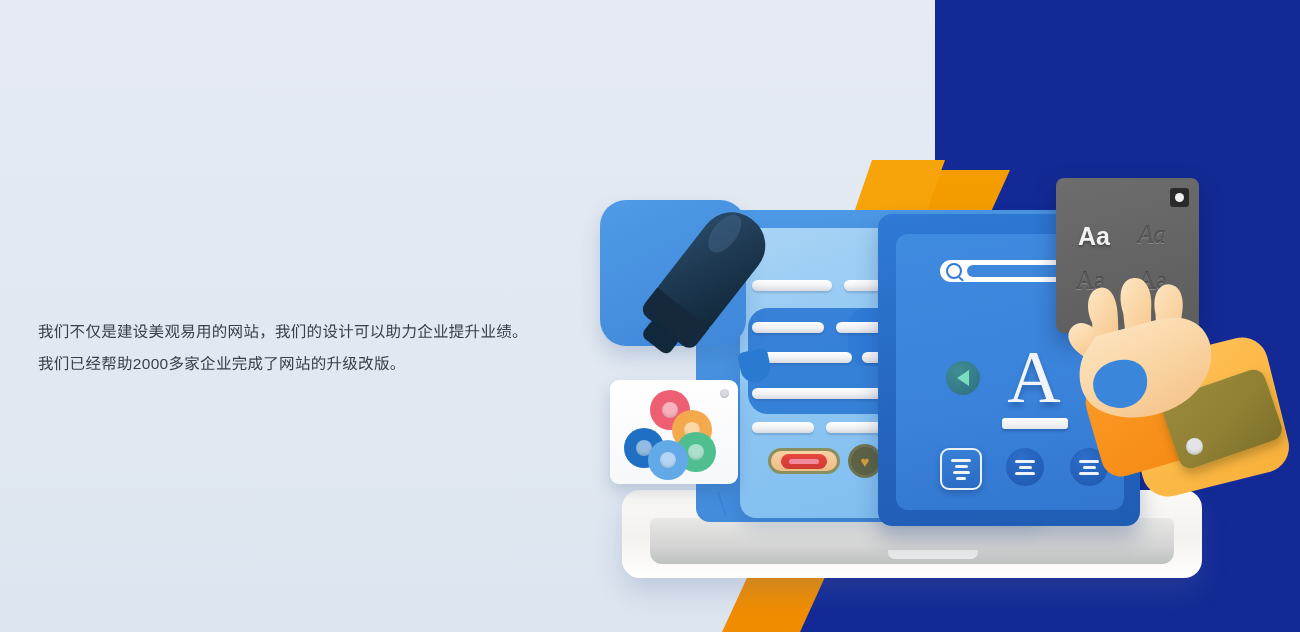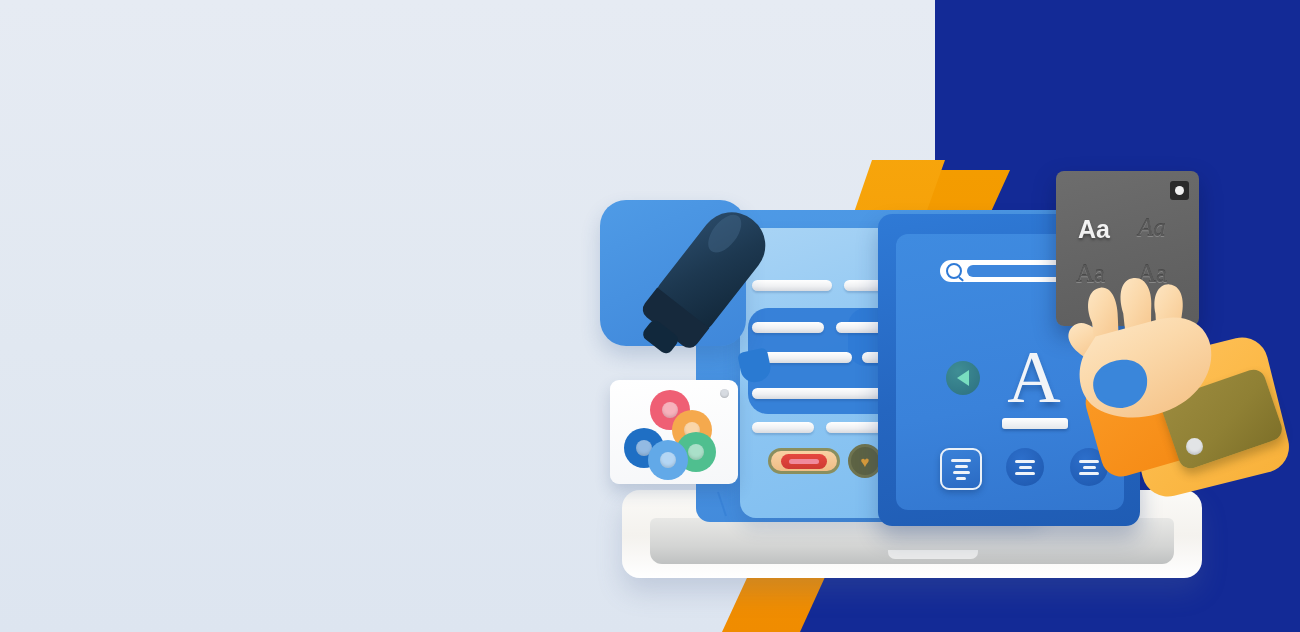--- a/index.html
+++ b/index.html
@@ -192,21 +192,21 @@
     background:rgba(255,255,255,.52);
     box-shadow:inset 0 -2px 3px rgba(0,0,0,.12);
   }
   .pscrew{
     position:absolute;right:9px;top:9px;width:9px;height:9px;border-radius:50%;
     background:#d7dbe1;box-shadow:inset 0 -1px 2px rgba(0,0,0,.18);
   }
 
   
   .font-panel{
-    position:absolute;left:456px;top:21px;width:143px;height:155px;border-radius:8px;
+    position:absolute;left:456px;top:28px;width:143px;height:155px;border-radius:8px;
     background:linear-gradient(165deg,#6d6d6d 0%,#636363 60%,#5d5d5d 100%);
     box-shadow:0 10px 22px rgba(10,20,60,.35);
   }
   .fp-btn{
     position:absolute;right:10px;top:10px;width:19px;height:19px;border-radius:3px;
     background:#2a2a2a;display:flex;align-items:center;justify-content:center;
   }
   .fp-btn span{width:9px;height:9px;border-radius:50%;background:#f0f0f0;}
   .aa{
     position:absolute;font-size:25px;line-height:25px;color:#585858;
@@ -251,20 +251,22 @@
 
 <div class="stage">
 
   <div class="bg-base"></div>
   <div class="bg-navy-diag"></div>
   <div class="bg-orange-diag"></div>
   <div class="bg-white-band"></div>
 
   <div class="copy">
     <div class="subcopy">
+      <div>我们不仅是建设美观易用的网站，我们的设计可以助力企业提升业绩。</div>
+      <div>我们已经帮助2000多家企业完成了网站的升级改版。</div>
     </div>
   </div>
 
   <div class="art">
 
     <div class="orange-tab"></div>
 
     <div class="laptop-body"></div>
     <div class="laptop-deck"></div>
     <div class="laptop-notch"></div>

